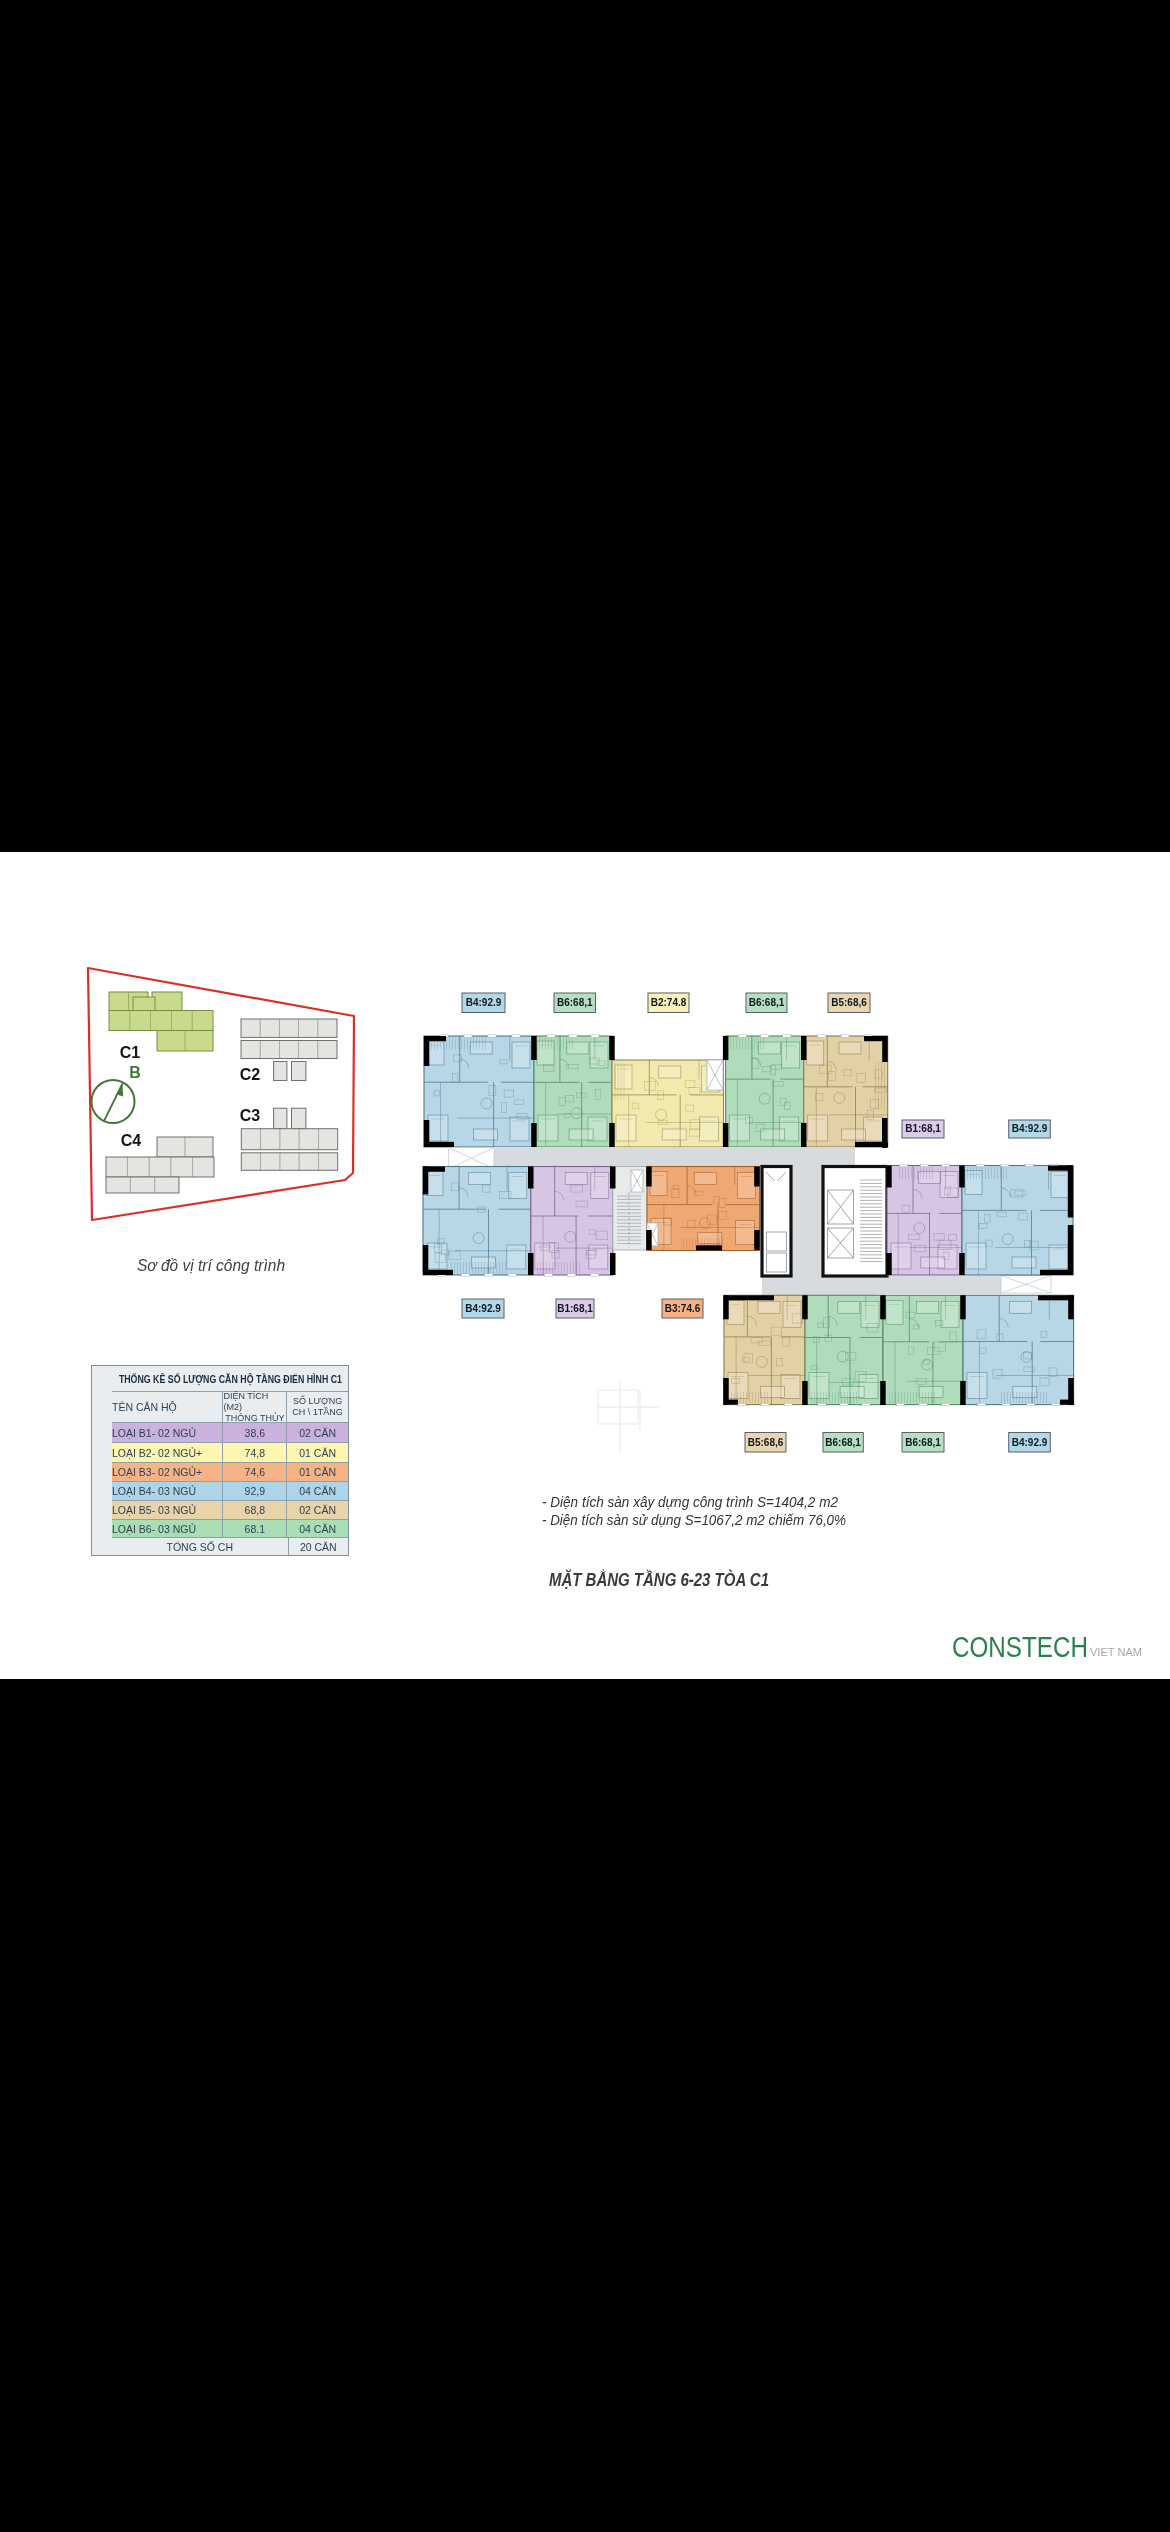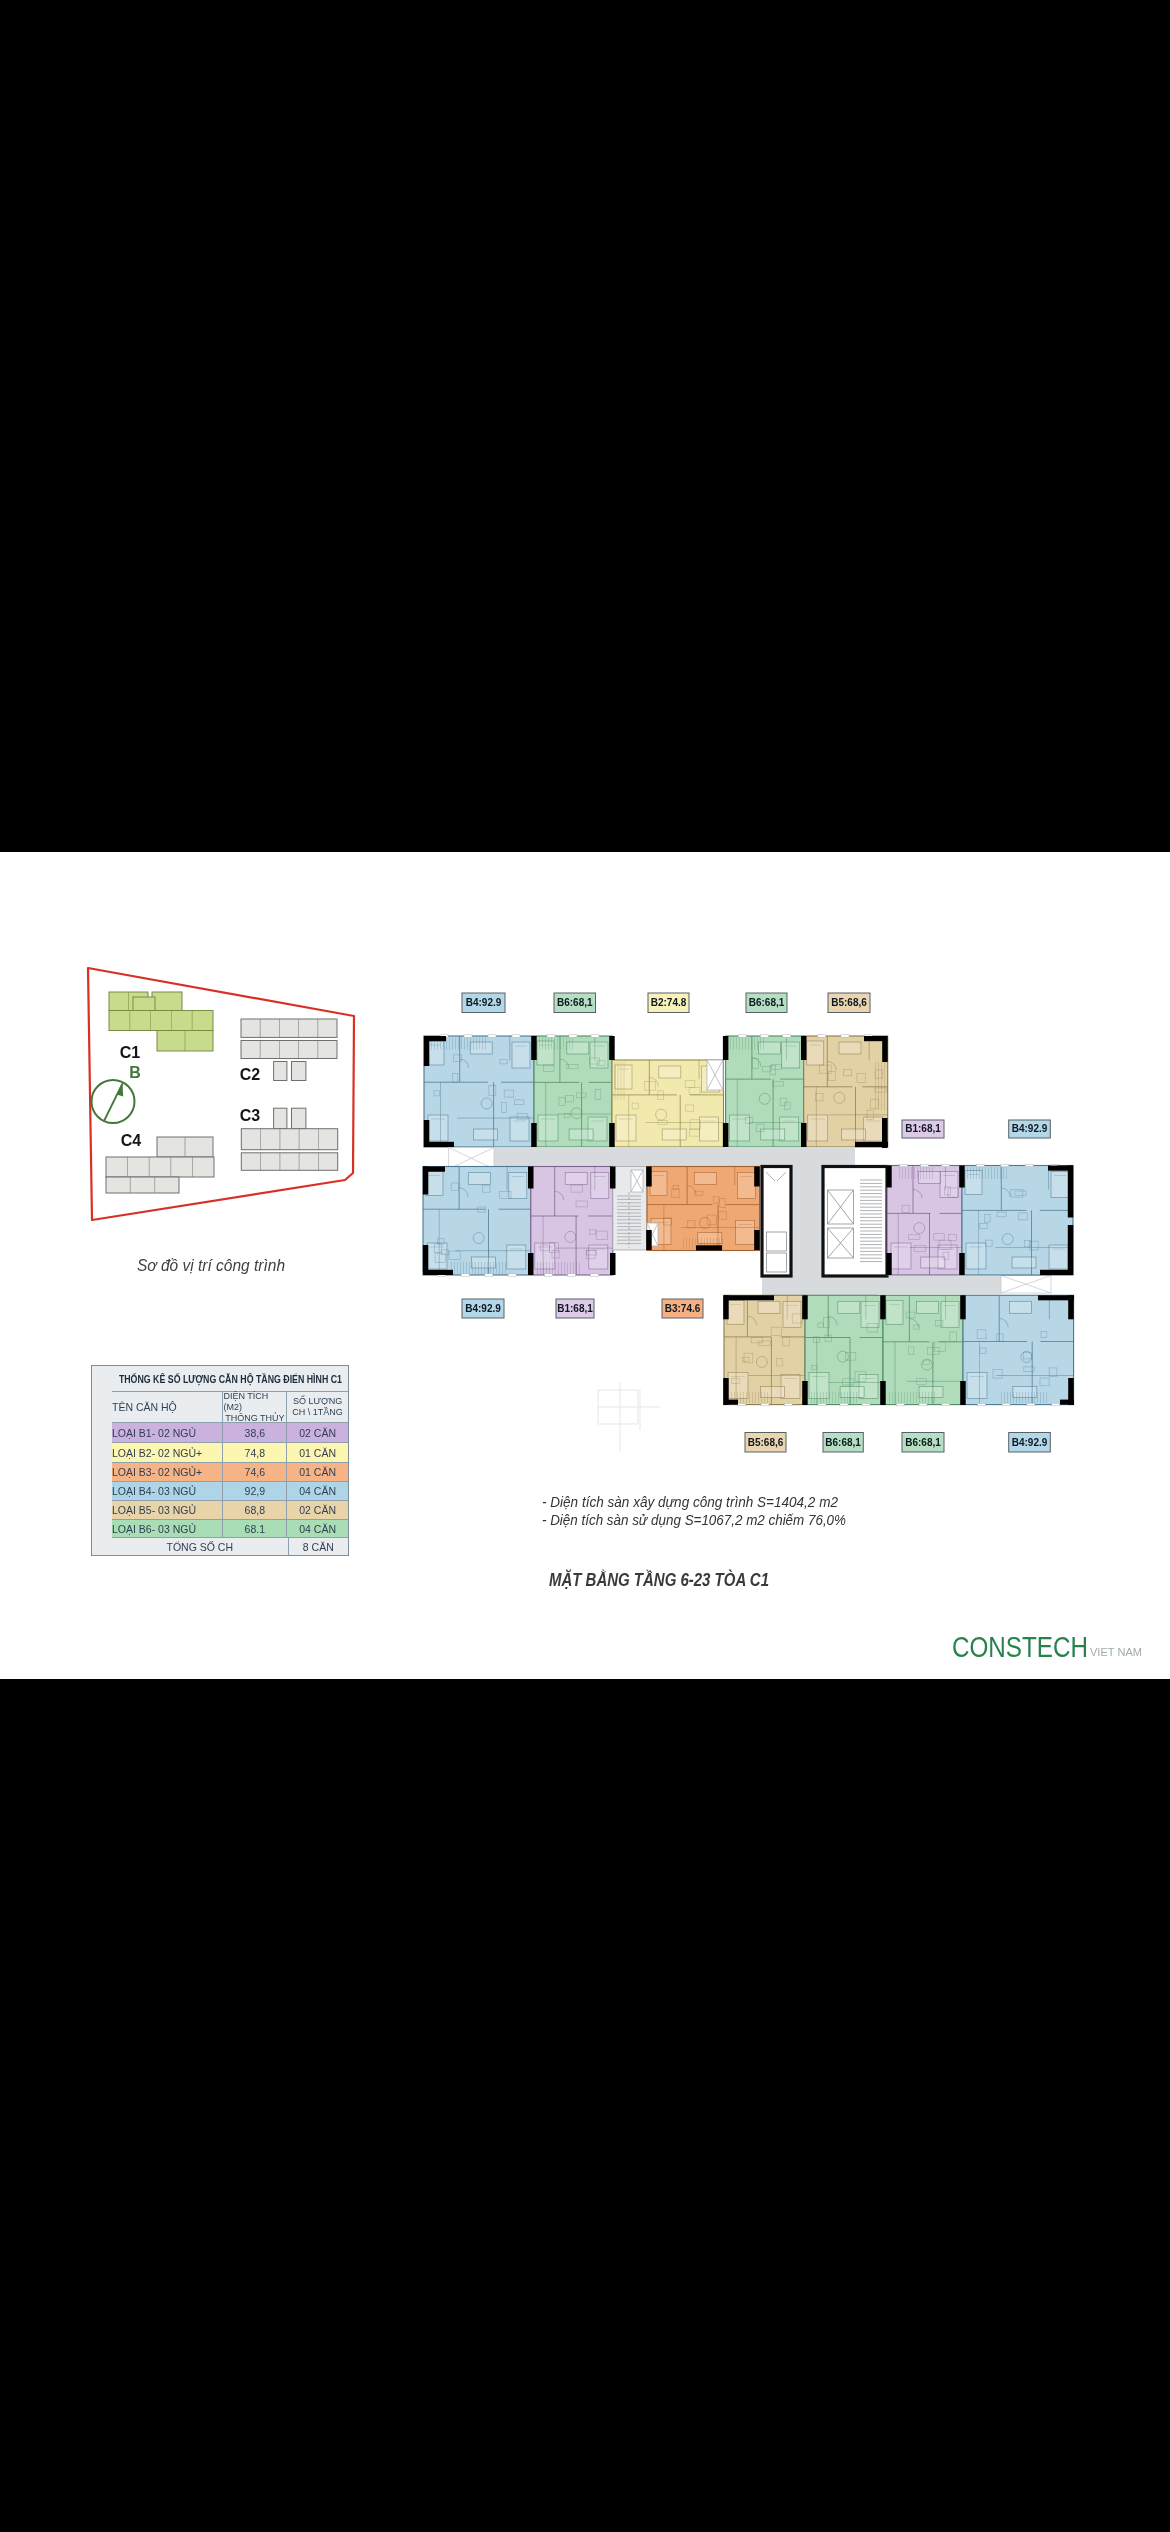--- a/index.html
+++ b/index.html
@@ -998,14 +998,14 @@
       <div class="td c3">02 CĂN</div>
     </div>
     <div class="tr" style="height:17.0px;background:#a8ddb5">
       <div class="td c1">LOẠI B6- 03 NGỦ</div>
       <div class="td c2">68.1</div>
       <div class="td c3">04 CĂN</div>
     </div>
 
   <div class="tr" style="height:17px;background:#e9edf0">
     <div class="td" style="width:192px;justify-content:center">TỔNG SỐ CH</div>
-    <div class="td c3">8 CĂN</div>
+    <div class="td c3">20 CĂN</div>
   </div>
 </div>
 </body></html>

